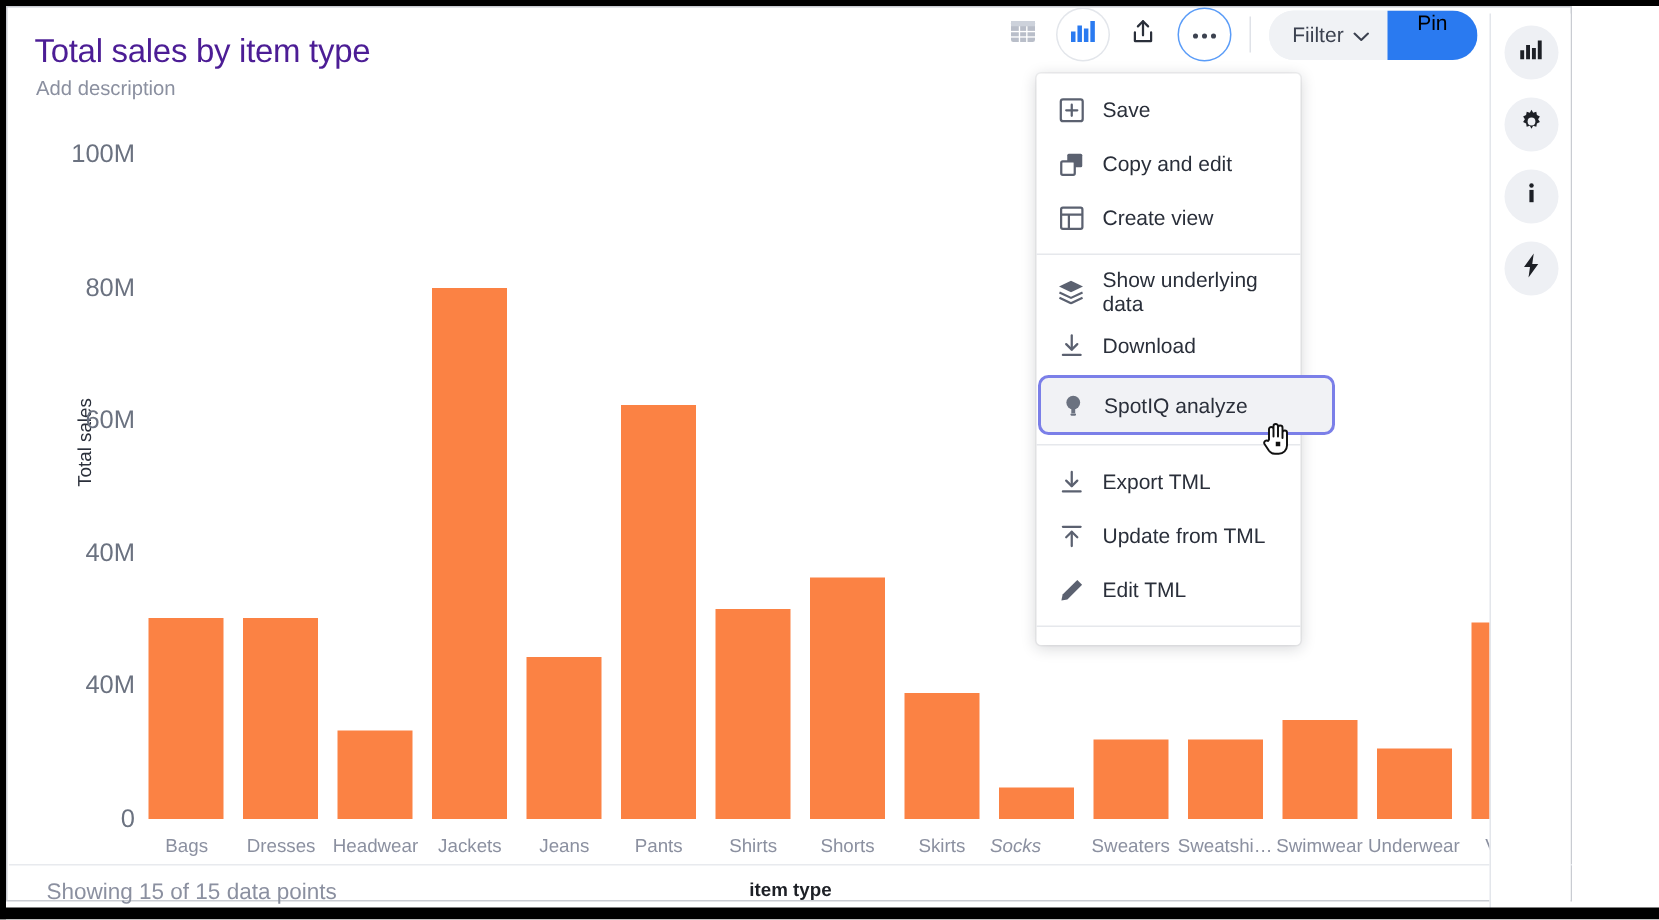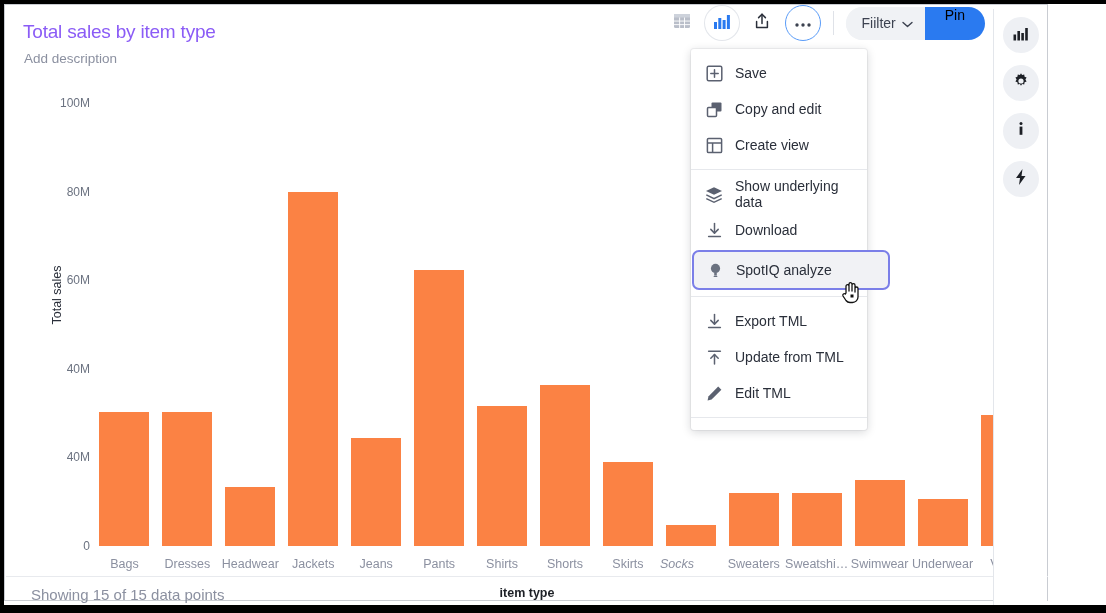--- a/index.html
+++ b/index.html
@@ -38,22 +38,22 @@
   .top-edge {
     position: absolute;
     left: 0; top: 0; width: 1106px; height: 4px;
     background: #000000;
   }
 
   
   .title {
     position: absolute;
     left: 18px; top: 16px;
-    font-size: 19px;
-    color: #8b5cf6;
+    font-size: 22px;
+    color: #4c1d95;
     letter-spacing: -0.2px;
   }
   .subtitle {
     position: absolute;
     left: 19px; top: 46px;
     font-size: 13.5px;
     color: #8b90a0;
   }
 
   
@@ -146,21 +146,21 @@
     transform: translateY(-50%) rotate(-90deg);
     transform-origin: center;
     font-size: 12.5px;
     color: #2a2f3a;
     white-space: nowrap;
   }
   .ytick {
     position: absolute;
     right: 0;
     transform: translateY(-50%);
-    font-size: 12px;
+    font-size: 17px;
     color: #6b7280;
     text-align: right;
     white-space: nowrap;
   }
   .ytick-col {
     position: absolute;
     left: 30px; top: 0; width: 55px; height: 597px;
   }
   .bars {
     position: absolute;

